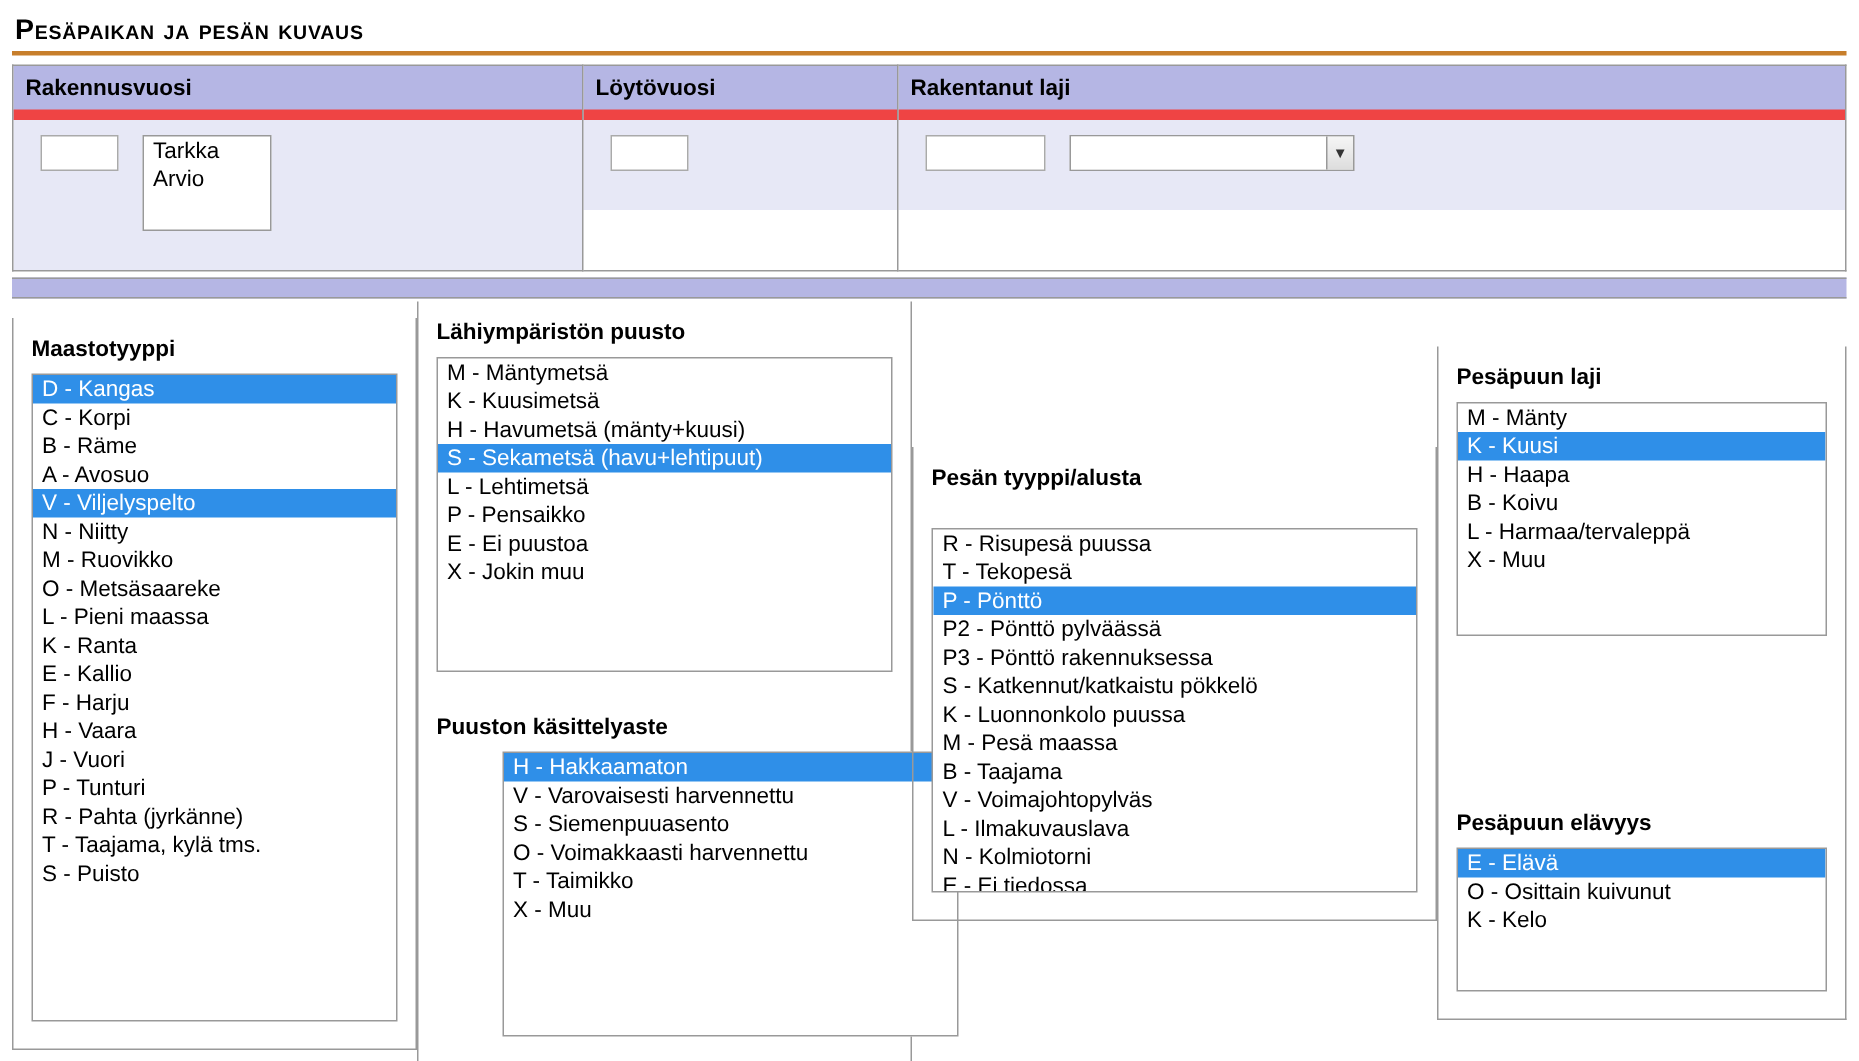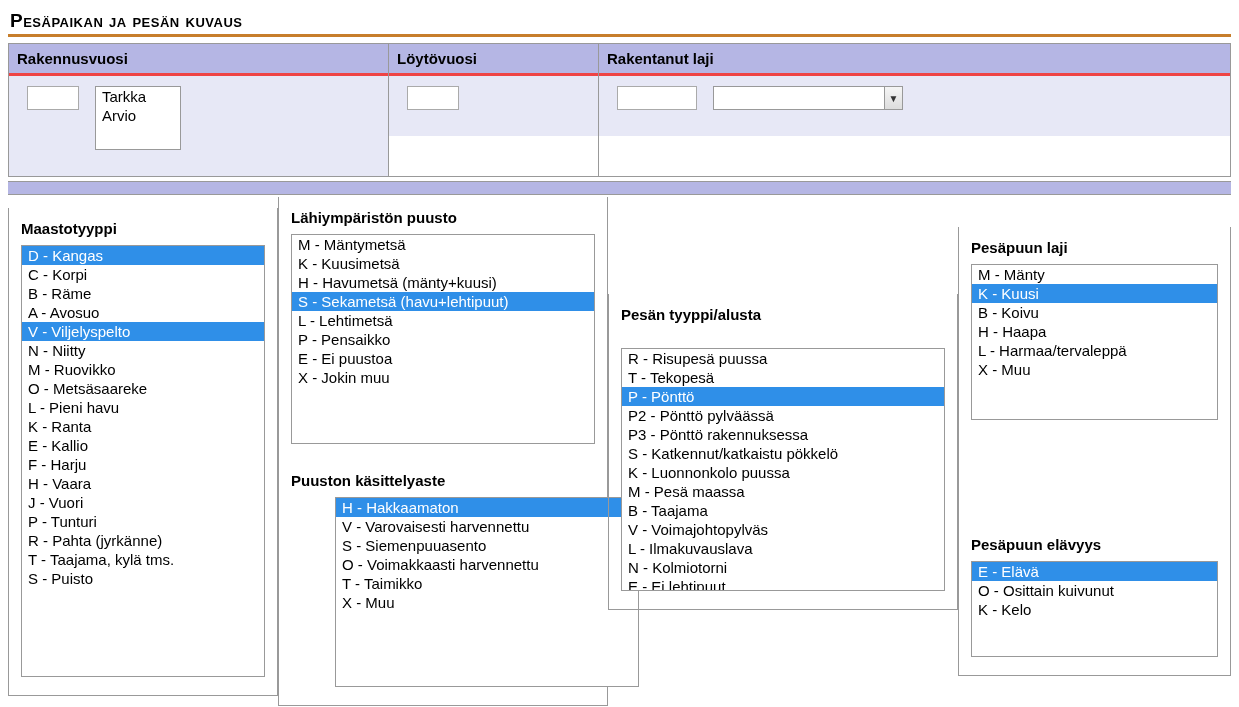--- a/index.html
+++ b/index.html
@@ -27,21 +27,21 @@
   }
   .top-table td {
     border: 1px solid #999;
     vertical-align: top;
     padding: 0;
   }
   .top-header {
     background: #b5b6e4;
     font-weight: bold;
     padding: 6px 8px;
-    border-bottom: 3px solid #ef4444;
+    border-bottom: 7px solid #ef4444;
   }
   .top-body {
     background: #e7e8f6;
     padding: 10px 8px 26px 18px;
     display: flex;
     align-items: flex-start;
     gap: 16px;
   }
   input[type="text"].small {
     width: 52px;
@@ -189,21 +189,21 @@
     <h3>Maastotyyppi</h3>
     <div class="listbox lb-tall" id="list-maasto">
         <div class="opt selected">D - Kangas</div>
         <div class="opt">C - Korpi</div>
         <div class="opt">B - Räme</div>
         <div class="opt">A - Avosuo</div>
         <div class="opt selected">V - Viljelyspelto</div>
         <div class="opt">N - Niitty</div>
         <div class="opt">M - Ruovikko</div>
         <div class="opt">O - Metsäsaareke</div>
-        <div class="opt">L - Pieni havu</div>
+        <div class="opt">L - Pieni maassa</div>
         <div class="opt">K - Ranta</div>
         <div class="opt">E - Kallio</div>
         <div class="opt">F - Harju</div>
         <div class="opt">H - Vaara</div>
         <div class="opt">J - Vuori</div>
         <div class="opt">P - Tunturi</div>
         <div class="opt">R - Pahta (jyrkänne)</div>
         <div class="opt">T - Taajama, kylä tms.</div>
         <div class="opt">S - Puisto</div>
       </div>
@@ -242,32 +242,32 @@
         <div class="opt selected">P - Pönttö</div>
         <div class="opt">P2 - Pönttö pylväässä</div>
         <div class="opt">P3 - Pönttö rakennuksessa</div>
         <div class="opt">S - Katkennut/katkaistu pökkelö</div>
         <div class="opt">K - Luonnonkolo puussa</div>
         <div class="opt">M - Pesä maassa</div>
         <div class="opt">B - Taajama</div>
         <div class="opt">V - Voimajohtopylväs</div>
         <div class="opt">L - Ilmakuvauslava</div>
         <div class="opt">N - Kolmiotorni</div>
-        <div class="opt">E - Ei lehtipuut</div>
+        <div class="opt">E - Ei tiedossa</div>
         <div class="opt">X - Muu</div>
       </div>
   </div>
 
   <div class="col col4">
     <h3>Pesäpuun laji</h3>
     <div class="listbox lb-small1" id="list-pesapuu">
         <div class="opt">M - Mänty</div>
         <div class="opt selected">K - Kuusi</div>
+        <div class="opt">H - Haapa</div>
         <div class="opt">B - Koivu</div>
-        <div class="opt">H - Haapa</div>
         <div class="opt">L - Harmaa/tervaleppä</div>
         <div class="opt">X - Muu</div>
       </div>
     <div class="block3">
       <h3>Pesäpuun elävyys</h3>
       <div class="listbox lb-small2" id="list-elavyys">
           <div class="opt selected">E - Elävä</div>
           <div class="opt">O - Osittain kuivunut</div>
           <div class="opt">K - Kelo</div>
         </div>

